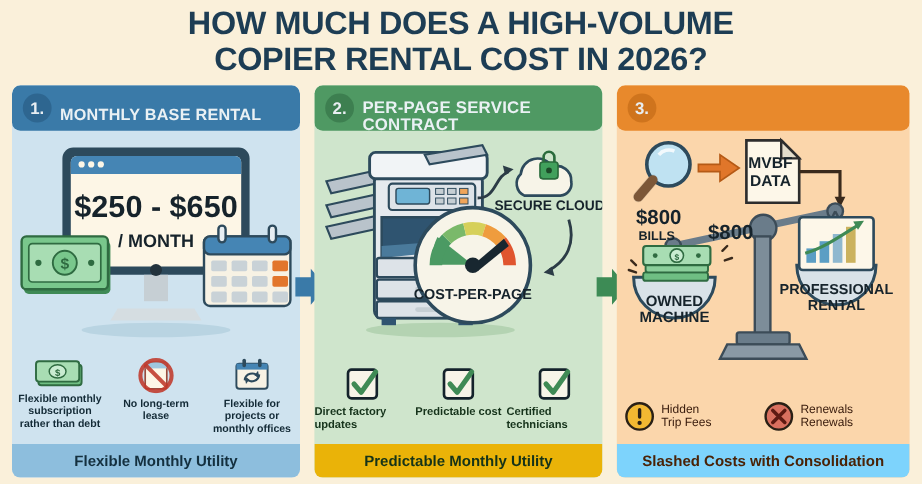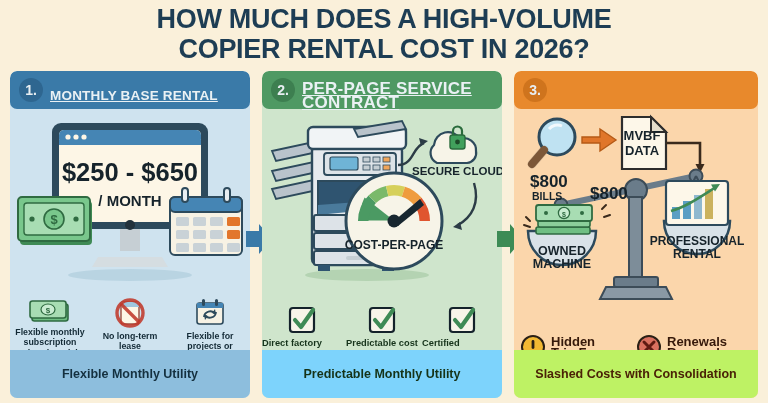--- a/index.html
+++ b/index.html
@@ -32,34 +32,34 @@
   .p3 .phead{background:#e8892c;}
   .pnum{
     position:absolute;left:9px;top:7px;width:24px;height:24px;border-radius:50%;
     color:#e8eef2;font-weight:bold;font-size:14px;line-height:24px;text-align:center;
   }
   .p1 .pnum{background:#2e6690;}
   .p2 .pnum{background:#3d7f50;}
   .p3 .pnum{background:#cf741d;}
   .ptitle{
     position:absolute;left:40px;top:0;right:6px;height:50px;display:flex;align-items:center;
-    color:#eaf1f4;font-weight:bold;font-size:13.5px;line-height:14px;letter-spacing:.2px;text-decoration:underline;
-  }
-  .p2 .ptitle{font-size:17px;}
+    color:#eaf1f4;font-weight:bold;font-size:13.5px;line-height:14px;letter-spacing:.2px;
+  }
+  .p2 .ptitle{font-size:14px;}
 
   .pbody{position:absolute;top:38px;left:0;right:0;bottom:32px;}
 
   .pfoot{
-    position:absolute;left:0;right:0;bottom:0;height:48px;
+    position:absolute;left:0;right:0;bottom:0;height:28px;
     display:flex;align-items:center;justify-content:center;
     font-weight:bold;font-size:12.5px;
   }
   .p1 .pfoot{background:#8dbedd;color:#14303f;}
-  .p2 .pfoot{background:#7dd3fc;color:#153318;}
-  .p3 .pfoot{background:#bef264;color:#4a2206;}
+  .p2 .pfoot{background:#eab308;color:#153318;}
+  .p3 .pfoot{background:#7dd3fc;color:#4a2206;}
 
   
   .conn{position:absolute;top:222px;width:26px;height:34px;}
   .conn svg{display:block;}
   .c1{left:246px;}
   .c2{left:497px;}
 
   
   .p1art{position:absolute;left:0;top:0;width:240px;height:180px;}
   .p1feat{position:absolute;left:0;bottom:4px;width:240px;display:flex;}
@@ -74,21 +74,21 @@
   .p2feat{position:absolute;left:0;bottom:6px;width:240px;display:flex;}
   .chkcap{
     font-weight:bold;font-size:9.3px;line-height:11px;
     color:#16331b;margin-top:3px;
   }
 
   
   .p3art{position:absolute;left:0;top:0;width:244px;height:195px;}
   .p3feat{position:absolute;left:6px;bottom:6px;width:232px;display:flex;}
   .p3item{flex:1;display:flex;align-items:center;gap:5px;}
-  .p3cap{font-weight:bold;font-size:13px;line-height:11px;color:#36190a;}
+  .p3cap{font-weight:normal;font-size:10px;line-height:11px;color:#36190a;}
 
   .lbl{font-weight:bold;fill:#16232b;}
 </style>
 </head>
 <body>
 
 <div class="canvas">
 
   <div class="title">
     <span>HOW MUCH DOES A HIGH-VOLUME</span>

